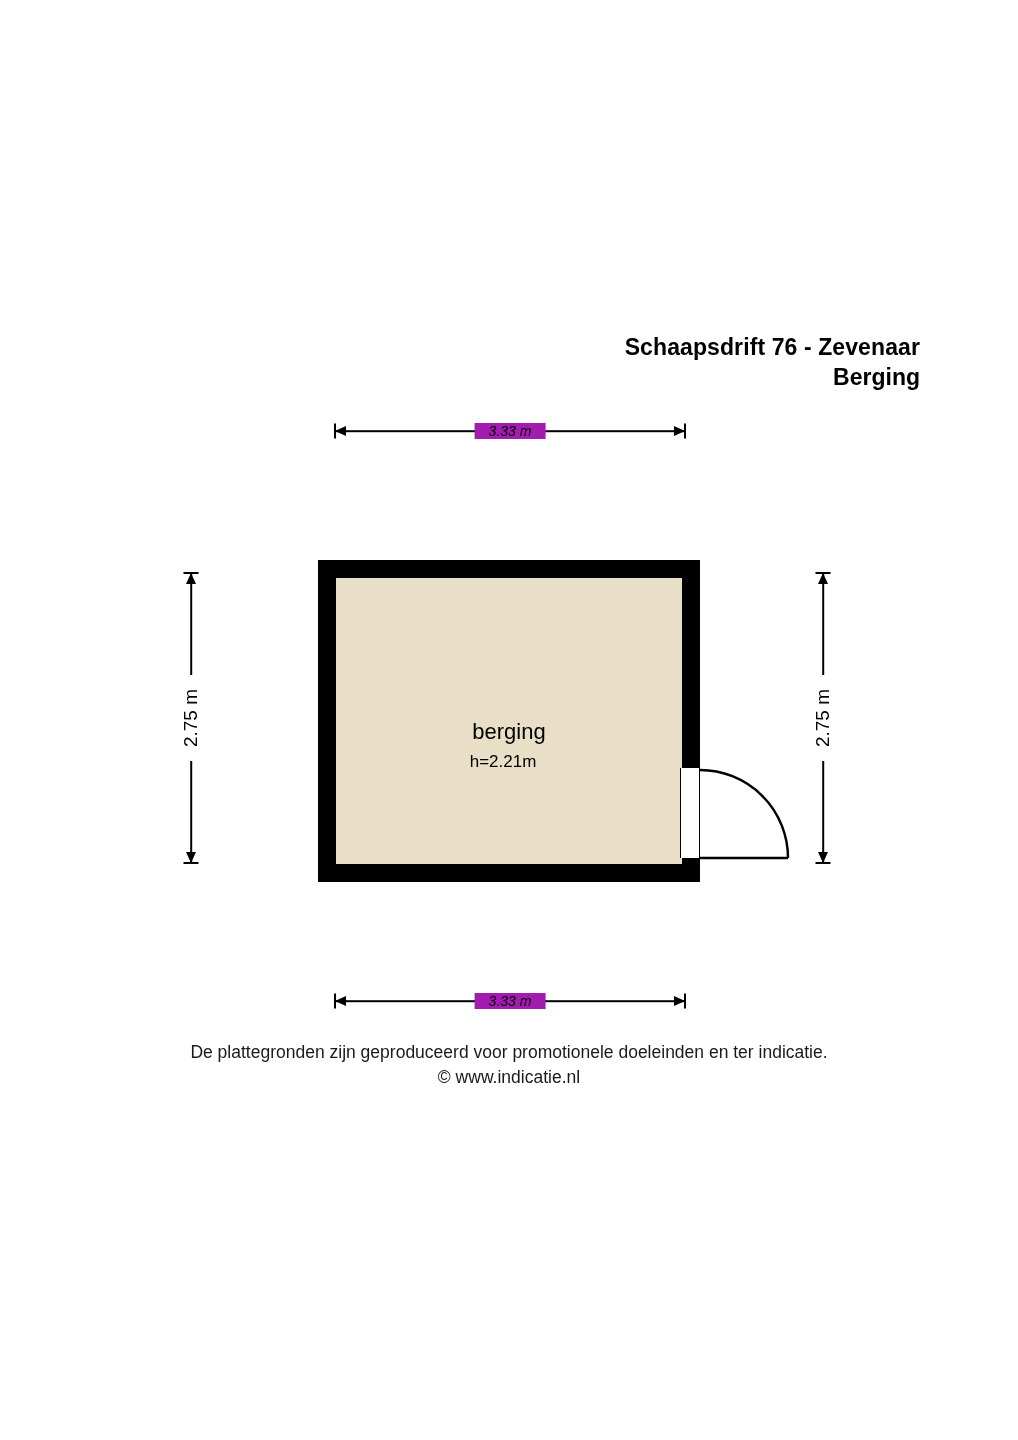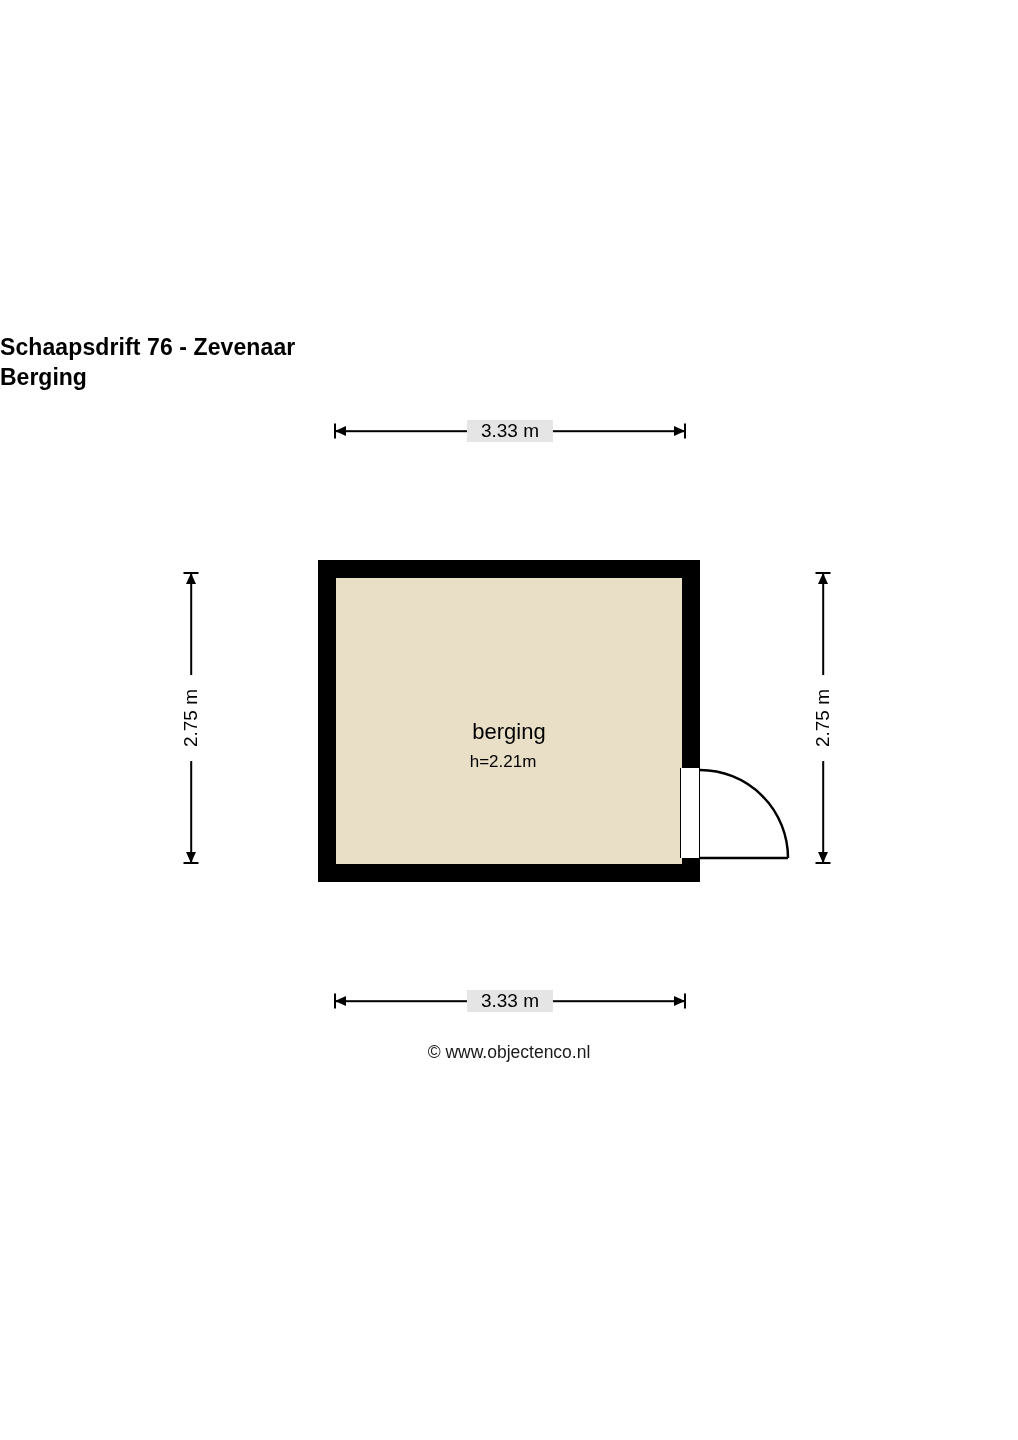--- a/index.html
+++ b/index.html
@@ -15,21 +15,21 @@
     color: #000000;
     overflow: hidden;
   }
 
   
   .title-block {
     position: absolute;
     top: 332px;
     left: 0;
     width: 920px;
-    text-align: left;
+    text-align: right;
   }
   .title-line1 {
     font-size: 23px;
     font-weight: bold;
     letter-spacing: 0.1px;
     line-height: 30px;
   }
   .title-line2 {
     font-size: 23px;
     font-weight: bold;
@@ -77,24 +77,25 @@
   }
   .dim-h .arrow.right {
     right: 1px;
     border-left: 11px solid #000;
   }
   .dim-h .label {
     position: absolute;
     top: 50%;
     left: 50%;
     transform: translate(-50%, -50%);
-    background: #e5e5e5;
+    background: #a21caf;
     padding: 0 14px;
-    font-size: 19px;
+    font-size: 14px;
     white-space: nowrap;
+    font-style: italic;
   }
 
   .dim-v {
     width: 26px;
   }
   .dim-v .bar {
     position: absolute;
     left: 50%;
     top: 0;
     height: 100%;
@@ -263,14 +264,15 @@
 <div class="dim dim-h" style="left:334px; top:988px; width:352px;">
   <div class="bar"></div>
   <div class="cap left"></div>
   <div class="cap right"></div>
   <div class="arrow left"></div>
   <div class="arrow right"></div>
   <div class="label">3.33 m</div>
 </div>
 
 <div class="footer">
-  <div>© www.objectenco.nl</div>
+  <div>De plattegronden zijn geproduceerd voor promotionele doeleinden en ter indicatie.</div>
+  <div>© www.indicatie.nl</div>
 </div>
 
 </body></html>

